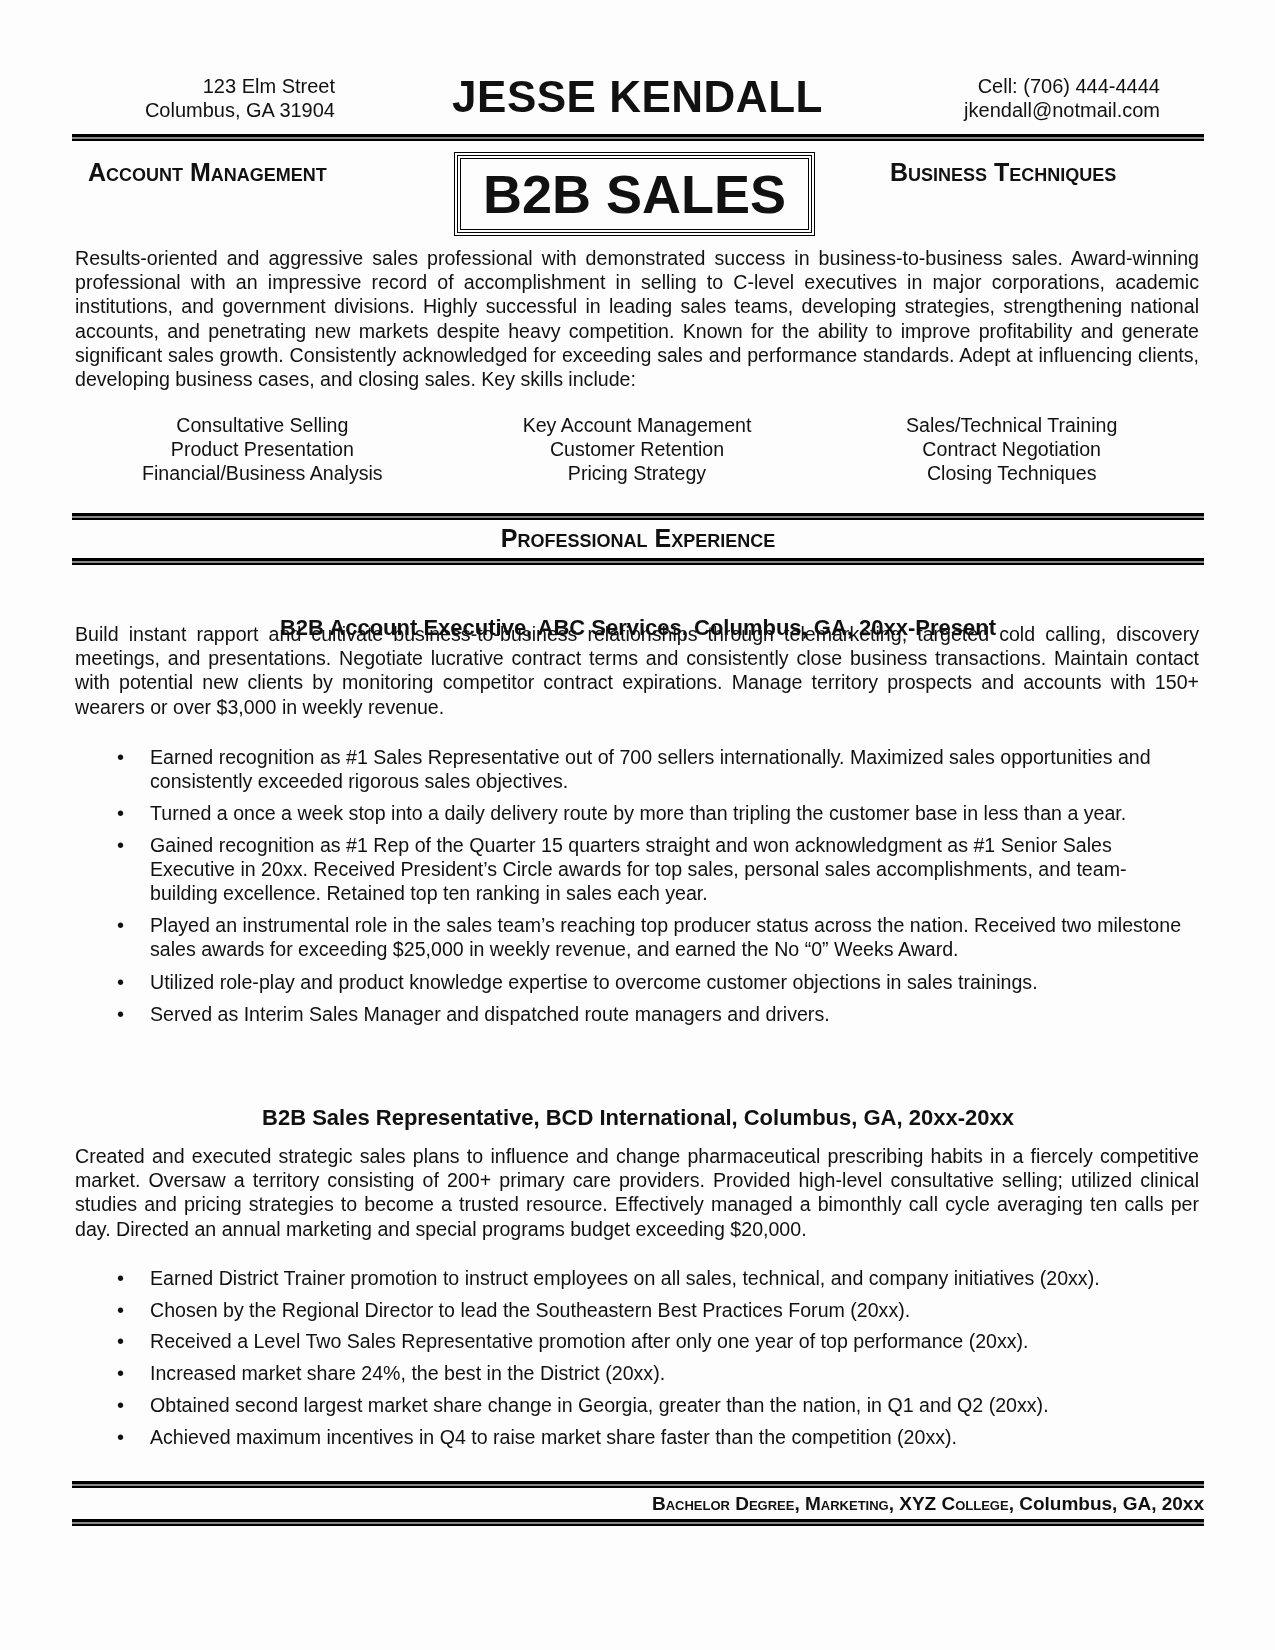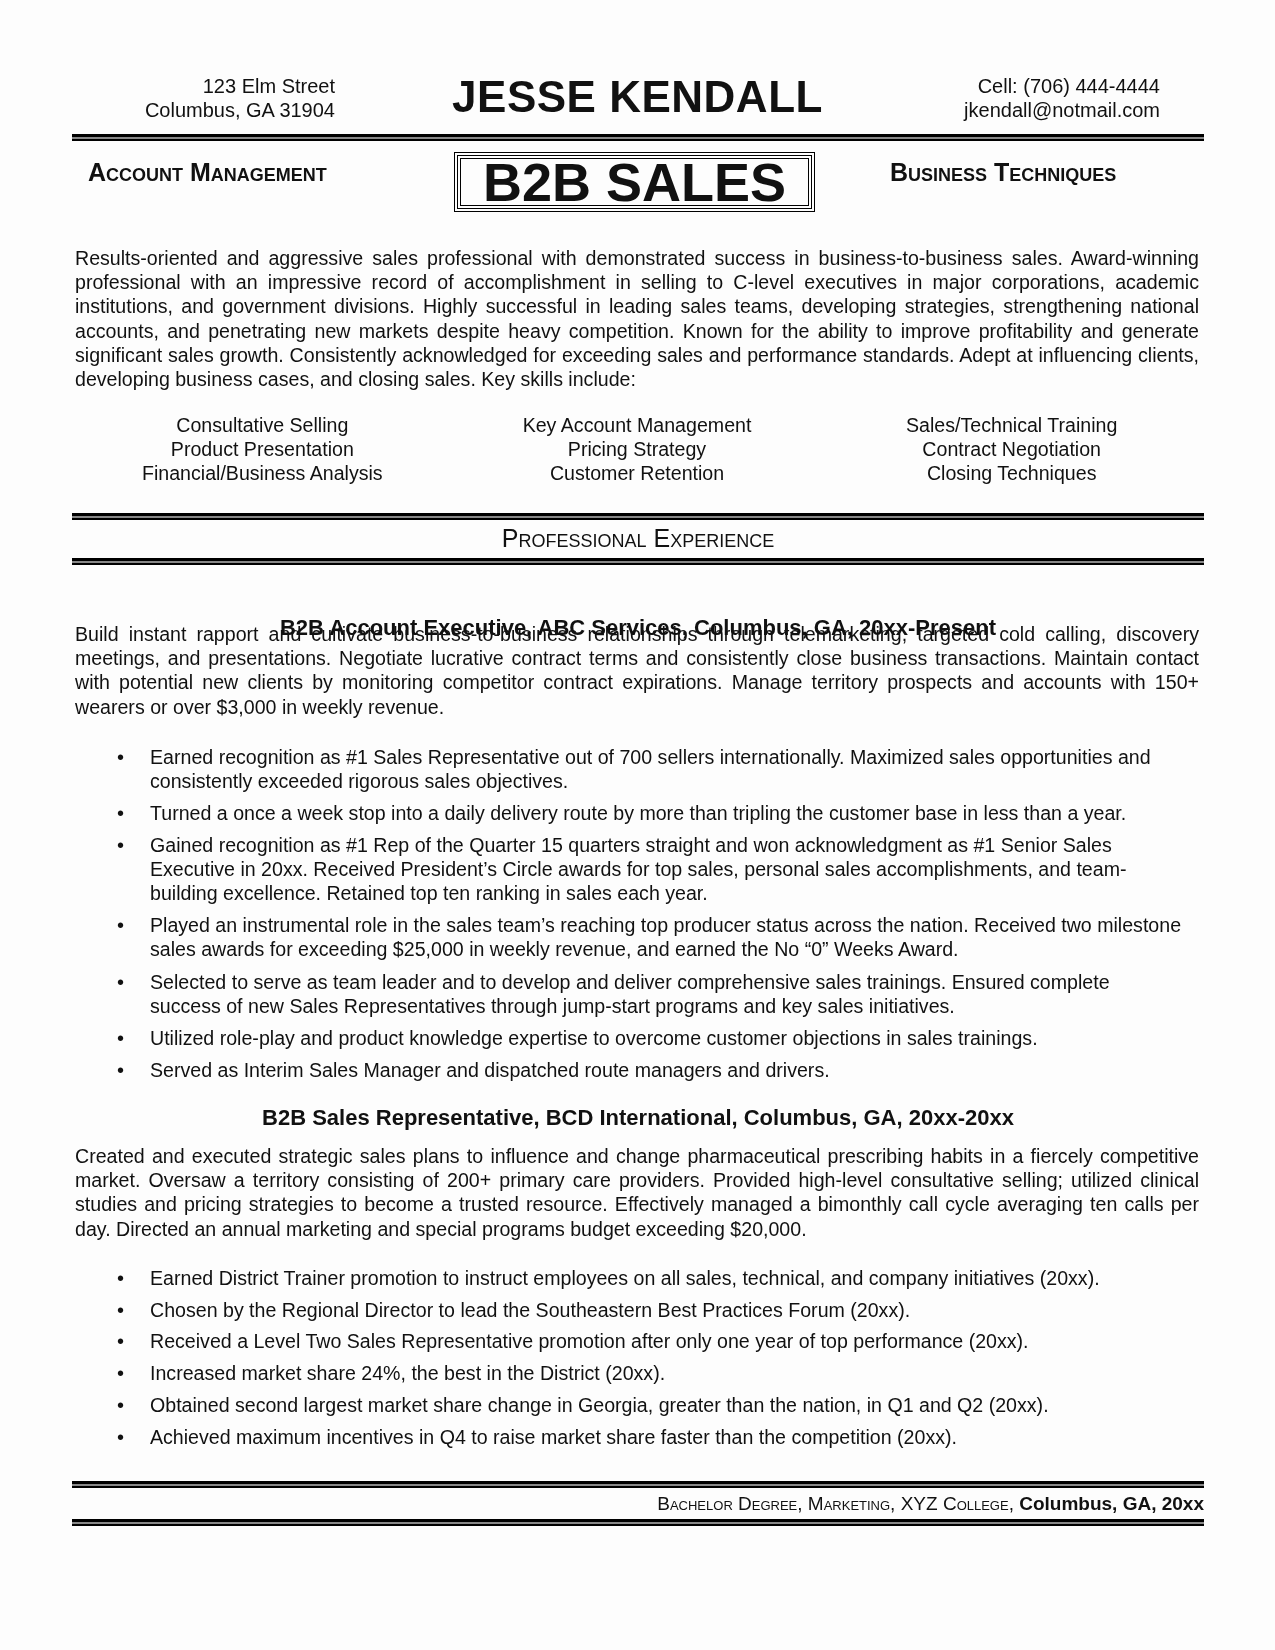--- a/index.html
+++ b/index.html
@@ -4,23 +4,23 @@
 <style>
   html, body { margin:0; padding:0; background:#fdfdfd; }
   body { width:1275px; height:1650px; position:relative; overflow:hidden;
          font-family:"Liberation Sans", sans-serif; color:#111; }
   .abs { position:absolute; }
   .contact { font-size:20px; line-height:24px; text-align:right; }
   .name { font-size:44px; font-weight:bold; letter-spacing:0.5px; text-align:center; }
   .rule { position:absolute; left:72px; width:1132px; height:7px;
           border-top:3px solid #000; border-bottom:2px solid #000; box-sizing:border-box; }
   .rule::after { content:""; position:absolute; left:0; right:0; top:0; height:2px; background:#888; }
-  .sc { font-variant: small-caps; font-weight:normal; }
+  .sc { font-variant: small-caps; font-weight:bold; }
   .side-head { font-size:25px; font-weight:bold; font-variant:small-caps; }
-  .box { position:absolute; left:457px; top:155px; width:355px; height:54px;
+  .box { position:absolute; left:457px; top:155px; width:355px; height:78px;
          border:4px double #000; box-sizing:border-box; outline:1px solid #000; outline-offset:2px;
          display:flex; align-items:center; justify-content:center; }
   .box span { font-size:54px; font-weight:bold; }
   .para { position:absolute; left:75px; width:1124px; font-size:19.6px; line-height:24.2px;
           text-align:justify; }
   .skills { position:absolute; top:413px; left:75px; width:1124px; display:flex; }
   .skills .col { flex:1; text-align:center; font-size:19.6px; line-height:24.2px; }
   .sec-title { position:absolute; left:72px; width:1132px; text-align:center; font-size:25px; }
   .job-title { position:absolute; left:72px; width:1132px; text-align:center;
                font-size:22px; font-weight:bold; }
@@ -53,42 +53,41 @@
 <div class="para" style="top:246px;">Results-oriented and aggressive sales professional with demonstrated success in business-to-business sales. Award-winning professional with an impressive record of accomplishment in selling to C-level executives in major corporations, academic institutions, and government divisions. Highly successful in leading sales teams, developing strategies, strengthening national accounts, and penetrating new markets despite heavy competition. Known for the ability to improve profitability and generate significant sales growth. Consistently acknowledged for exceeding sales and performance standards. Adept at influencing clients, developing business cases, and closing sales. Key skills include:</div>
 
 <div class="skills">
   <div class="col">
     <div>Consultative Selling</div>
     <div>Product Presentation</div>
     <div>Financial/Business Analysis</div>
   </div>
   <div class="col">
     <div>Key Account Management</div>
+    <div>Customer Retention</div>
     <div>Pricing Strategy</div>
-    <div>Customer Retention</div>
   </div>
   <div class="col">
     <div>Sales/Technical Training</div>
     <div>Contract Negotiation</div>
     <div>Closing Techniques</div>
   </div>
 </div>
 
 <div class="rule" style="top:513px;"></div>
 <div class="sec-title sc" style="top:524px;">Professional Experience</div>
 <div class="rule" style="top:558px;"></div>
 
 <div class="job-title" style="top:615px;">B2B Account Executive, ABC Services, Columbus, GA, 20xx-Present</div>
 <div class="para" style="top:622px;">Build instant rapport and cultivate business-to-business relationships through telemarketing, targeted cold calling, discovery meetings, and presentations. Negotiate lucrative contract terms and consistently close business transactions. Maintain contact with potential new clients by monitoring competitor contract expirations. Manage territory prospects and accounts with 150+ wearers or over $3,000 in weekly revenue.</div>
 <ul class="bul" style="top:745px;">
   <li style="margin-bottom:8px;">Earned recognition as #1 Sales Representative out of 700 sellers internationally. Maximized sales opportunities and consistently exceeded rigorous sales objectives.</li>
   <li style="margin-bottom:7px;">Turned a once a week stop into a daily delivery route by more than tripling the customer base in less than a year.</li>
   <li style="margin-bottom:8px;">Gained recognition as #1 Rep of the Quarter 15 quarters straight and won acknowledgment as #1 Senior Sales Executive in 20xx. Received President’s Circle awards for top sales, personal sales accomplishments, and team-building excellence. Retained top ten ranking in sales each year.</li>
   <li style="margin-bottom:8px;">Played an instrumental role in the sales team’s reaching top producer status across the nation. Received two milestone sales awards for exceeding $25,000 in weekly revenue, and earned the No “0” Weeks Award.</li>
-  <li style="margin-bottom:8px;">Selected to serve as team leader and to develop and deliver comprehensive sales trainings. Ensured complete success of new Sales Representatives through jump-start programs and key sales initiatives.</li>
   <li style="margin-bottom:8px;">Utilized role-play and product knowledge expertise to overcome customer objections in sales trainings.</li>
   <li>Served as Interim Sales Manager and dispatched route managers and drivers.</li>
 </ul>
 
 <div class="job-title" style="top:1105px;">B2B Sales Representative, BCD International, Columbus, GA, 20xx-20xx</div>
 <div class="para" style="top:1144px;">Created and executed strategic sales plans to influence and change pharmaceutical prescribing habits in a fiercely competitive market. Oversaw a territory consisting of 200+ primary care providers. Provided high-level consultative selling; utilized clinical studies and pricing strategies to become a trusted resource. Effectively managed a bimonthly call cycle averaging ten calls per day. Directed an annual marketing and special programs budget exceeding $20,000.</div>
 <ul class="bul" style="top:1266px;">
   <li style="margin-bottom:7.5px;">Earned District Trainer promotion to instruct employees on all sales, technical, and company initiatives (20xx).</li>
   <li style="margin-bottom:7.5px;">Chosen by the Regional Director to lead the Southeastern Best Practices Forum (20xx).</li>
   <li style="margin-bottom:7.5px;">Received a Level Two Sales Representative promotion after only one year of top performance (20xx).</li>

